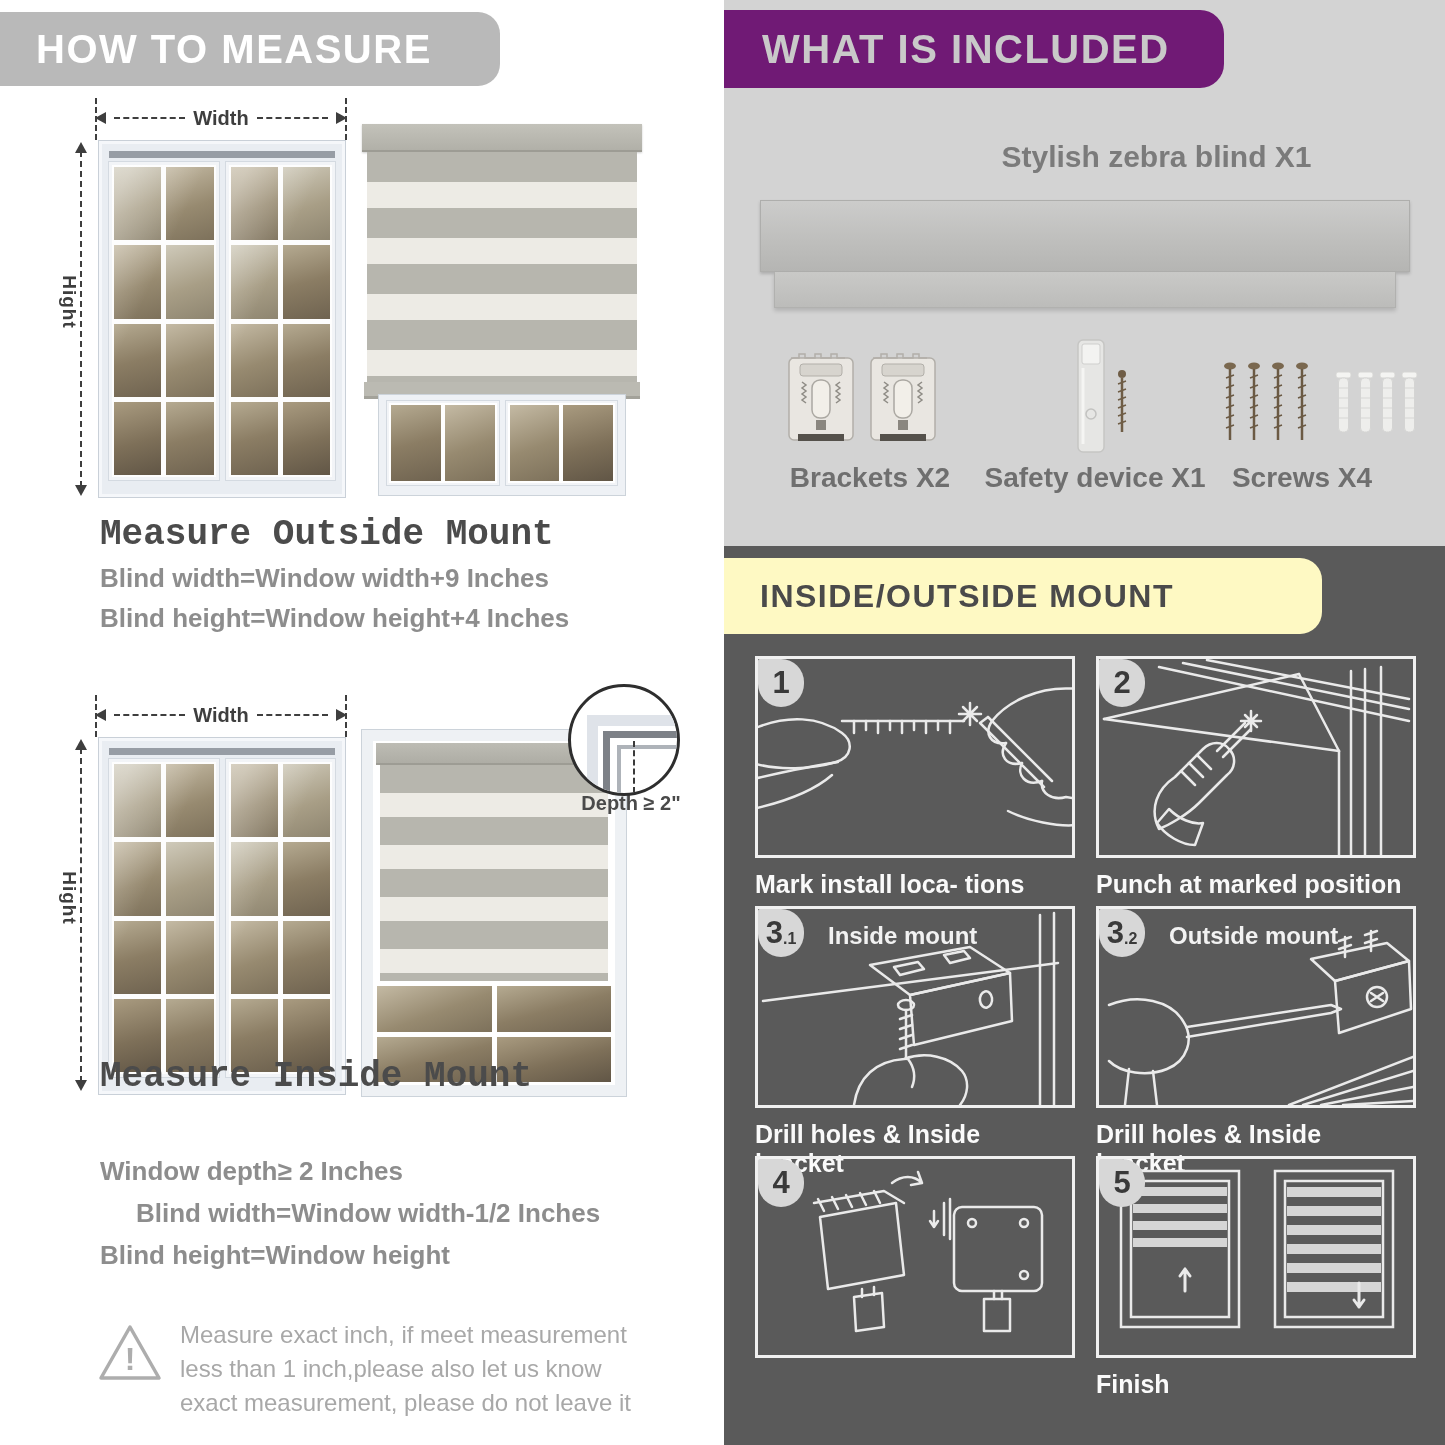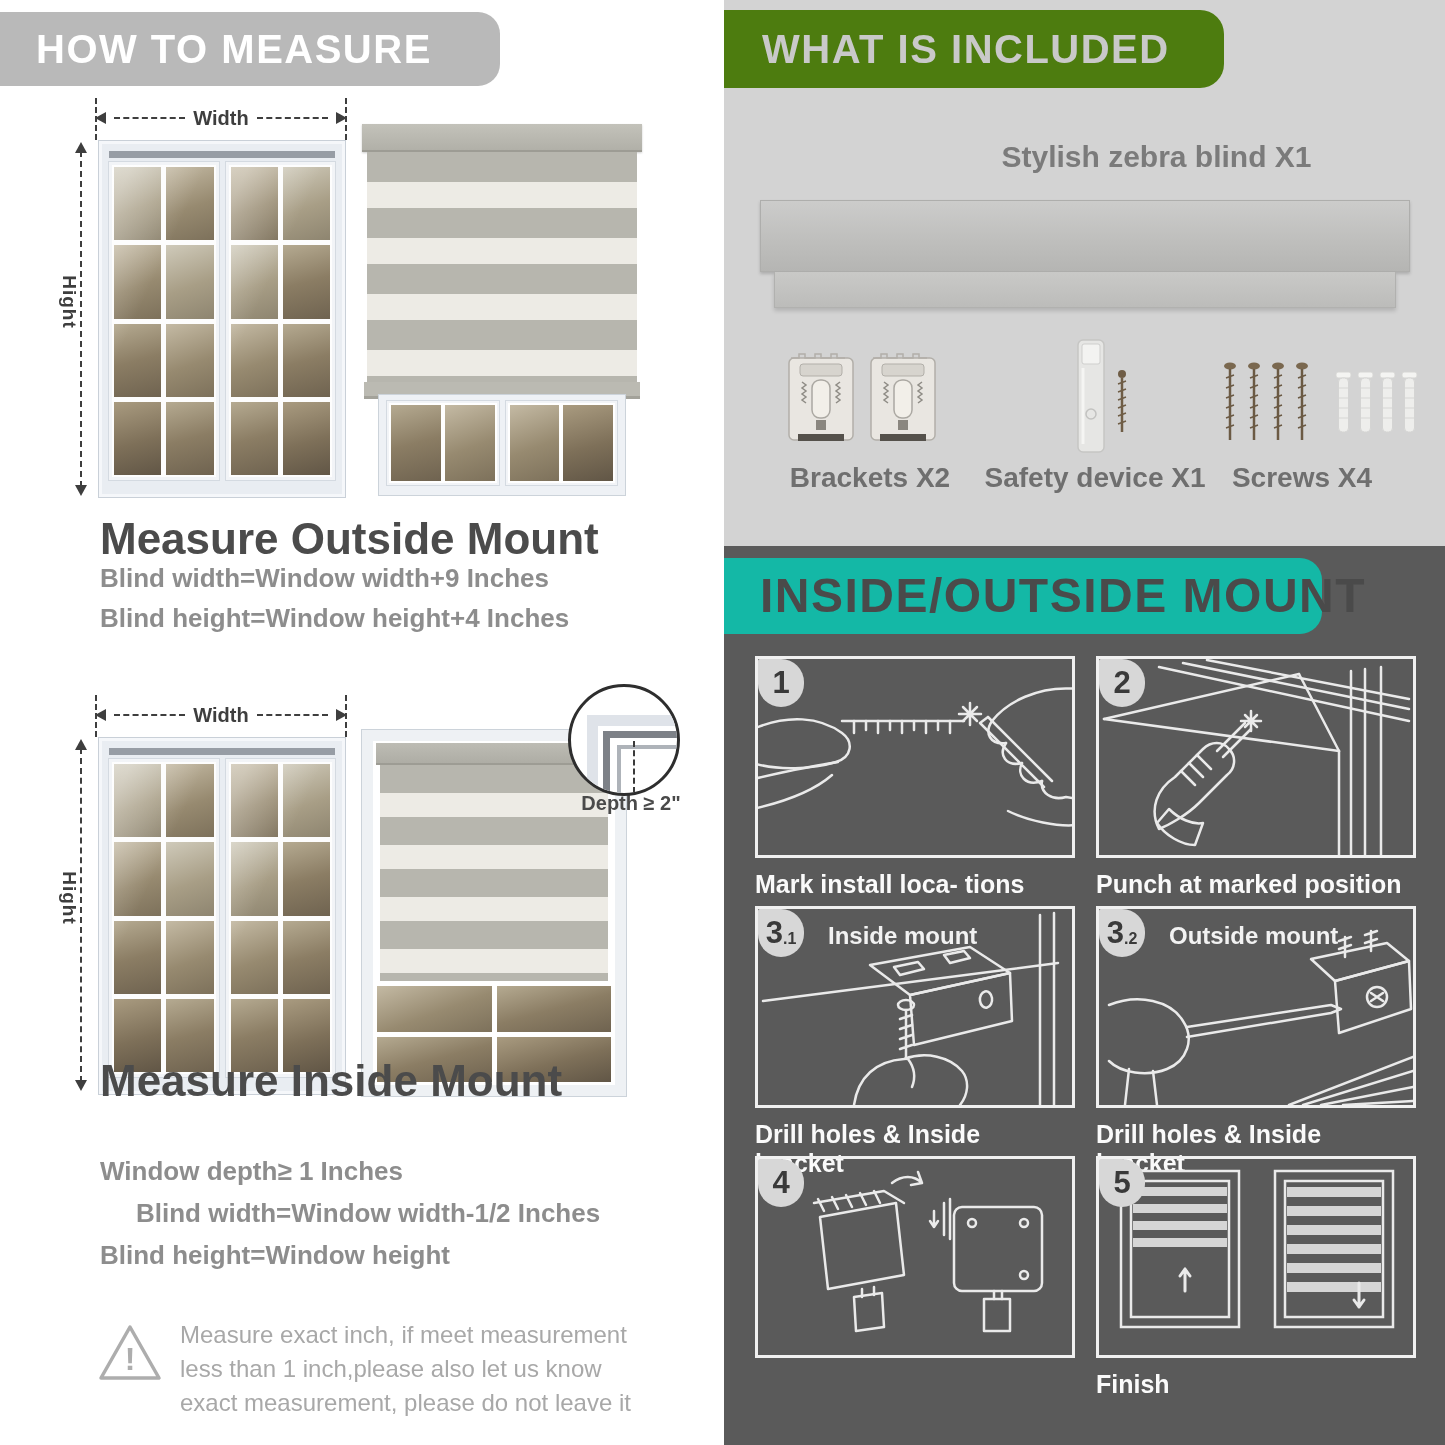--- a/index.html
+++ b/index.html
@@ -13,27 +13,27 @@
   .banner{
     box-sizing:border-box;font-weight:700;letter-spacing:1.5px;
     white-space:nowrap;
   }
   #howto-banner{
     left:0;top:12px;width:500px;height:74px;background:#b9b9b9;
     border-radius:0 22px 22px 0;color:#ffffff;font-size:40px;line-height:74px;
     padding-left:36px;
   }
   #included-banner{
-    left:724px;top:10px;width:500px;height:78px;background:#4d7c0f;
+    left:724px;top:10px;width:500px;height:78px;background:#701a75;
     border-radius:0 24px 24px 0;color:#c9c9c9;font-size:40px;line-height:78px;
     padding-left:38px;z-index:3;
   }
   #mount-banner{
-    left:724px;top:558px;width:598px;height:76px;background:#14b8a6;
-    border-radius:0 22px 22px 0;color:#4a4a4a;font-size:48px;line-height:76px;
+    left:724px;top:558px;width:598px;height:76px;background:#fef9c3;
+    border-radius:0 22px 22px 0;color:#4a4a4a;font-size:32px;line-height:76px;
     padding-left:36px;z-index:3;
   }
 
   
   #right-top{left:724px;top:0;width:721px;height:546px;background:#d3d3d3;}
   #right-bottom{left:724px;top:546px;width:721px;height:899px;background:#5a5a5a;}
 
   
   .window{
     width:248px;height:358px;background:#e9edf2;border:1px solid #c9d0d8;
@@ -118,21 +118,21 @@
   .varrow .head-t{position:absolute;left:7px;top:0;width:0;height:0;
     border-left:6px solid transparent;border-right:6px solid transparent;
     border-bottom:11px solid #3e3e3e;}
   .varrow .head-b{position:absolute;left:7px;bottom:0;width:0;height:0;
     border-left:6px solid transparent;border-right:6px solid transparent;
     border-top:11px solid #3e3e3e;}
   .varrow .vlabel{position:absolute;top:42%;left:-34px;width:70px;text-align:center;
     transform:rotate(90deg);font-size:19px;font-weight:700;color:#3e3e3e;letter-spacing:1px;}
 
   
-  .h-measure{font-size:44px;font-weight:700;color:#4b4b4b;}
+  .h-measure{font-size:36px;font-weight:700;color:#4b4b4b;font-family:Liberation Mono, monospace;}
   .t-measure{font-size:26px;font-weight:700;color:#8d8d8d;}
   #warning-text{left:180px;top:1318px;width:470px;font-size:24px;color:#a8a8a8;line-height:1.42;}
 
   
   #headrail-main{left:760px;top:200px;width:650px;height:72px;
     background:linear-gradient(180deg,#cccccb 0%,#bfbfbd 55%,#b5b5b3 100%);
     border:1px solid #aeaeac;box-shadow:0 2px 3px rgba(0,0,0,.18);box-sizing:border-box;}
   #headrail-sub{left:774px;top:272px;width:622px;height:36px;
     background:linear-gradient(180deg,#c9c9c7,#bcbcba);
     border:1px solid #b1b1af;border-top:none;box-shadow:0 3px 4px rgba(0,0,0,.15);box-sizing:border-box;}
@@ -278,21 +278,21 @@
 
 <div class="abs" id="magnifier">
   <div class="m1"></div>
   <div class="m2"></div>
   <div class="m3"></div>
   <div class="m4"></div>
 </div>
 <div class="abs" id="depth-label">Depth ≥ 2"</div>
 
 <div class="abs h-measure" style="left:100px;top:1056px;">Measure Inside Mount</div>
-<div class="abs t-measure" style="left:100px;top:1156px;">Window depth≥ 1 Inches</div>
+<div class="abs t-measure" style="left:100px;top:1156px;">Window depth≥ 2 Inches</div>
 <div class="abs t-measure" style="left:100px;top:1198px;margin-left:36px;">Blind width=Window width-1/2 Inches</div>
 <div class="abs t-measure" style="left:100px;top:1240px;">Blind height=Window height</div>
 
 <svg class="abs" style="left:96px;top:1322px;" width="68" height="62" viewBox="0 0 68 62">
   <path d="M34 5 L63 56 L5 56 Z" fill="none" stroke="#adadad" stroke-width="3.5" stroke-linejoin="round"></path>
   <text x="34" y="48" text-anchor="middle" font-size="32" font-weight="bold" fill="#adadad" font-family="Liberation Sans, sans-serif">!</text>
 </svg>
 <div class="abs" id="warning-text">Measure exact inch, if meet measurement less than 1 inch,please also let us know exact measurement, please do not leave it</div>
 
 <div class="abs" id="right-top"></div>

